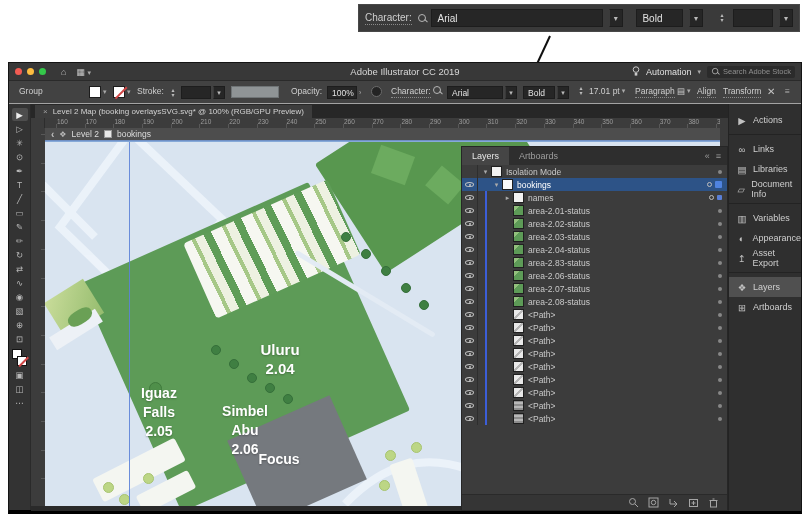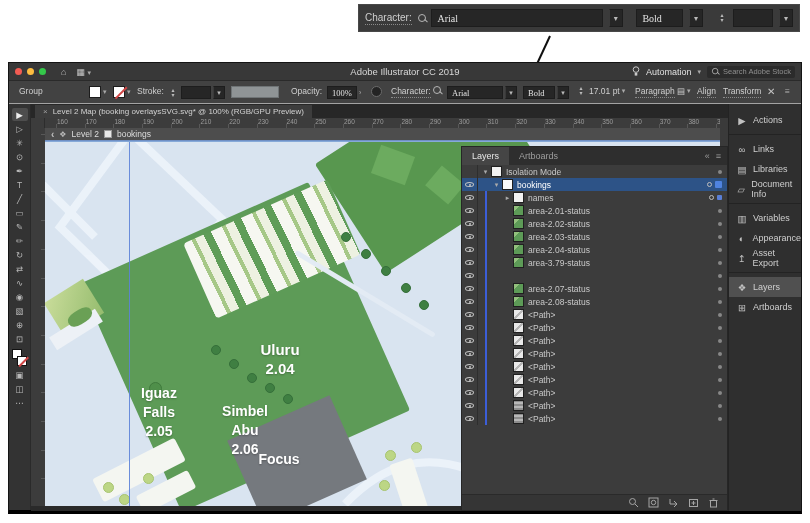--- a/index.html
+++ b/index.html
@@ -4,21 +4,21 @@
 <style>
   html,body{margin:0;padding:0;background:#fff;}
   *{box-sizing:border-box;font-family:"Liberation Sans",sans-serif;}
   .stage{position:relative;width:810px;height:523px;background:#fff;overflow:hidden;}
 
   
   .callout{position:absolute;left:358px;top:4px;width:442px;height:28px;background:#3a3a3a;
     border:1px solid #484848;display:flex;align-items:center;padding:0 6px;gap:6px;}
   .callout .lbl{font-size:10px;color:#cfcfcf;border-bottom:1px dotted #8a8a8a;padding-bottom:1px;}
   .fld{background:#262626;border:1px solid #1d1d1d;height:18px;display:flex;align-items:center;
-    padding:0 5px;font-size:10px;color:#e2e2e2;font-family:Liberation Serif, serif;}
+    padding:0 5px;font-size:10px;color:#e2e2e2;}
   .chevbox{background:#262626;border:1px solid #1d1d1d;border-left:1px solid #3a3a3a;height:18px;width:16px;
     display:flex;align-items:center;justify-content:center;color:#b9b9b9;font-size:8px;}
   .mag{position:relative;width:9px;height:9px;display:inline-block;}
   .mag::before{content:"";position:absolute;left:0;top:0;width:6px;height:6px;border:1.4px solid #b5b5b5;border-radius:50%;}
   .mag::after{content:"";position:absolute;left:6px;top:6px;width:3.5px;height:1.4px;background:#b5b5b5;transform:rotate(45deg);}
   .stepper{display:flex;flex-direction:column;justify-content:center;line-height:5px;font-size:6px;color:#bbb;width:12px;text-align:center;}
   .pointer-svg{position:absolute;left:505px;top:32px;width:70px;height:66px;}
 
   
   .window{position:absolute;left:8px;top:62px;width:794px;height:452px;background:#3a3a3a;
@@ -510,29 +510,34 @@
               <span class="target dot"></span>
             </span>
           </div>
           <div class="lrow">
             <span class="cell-eye">
               <span class="eye"></span>
             </span>
             <span class="lbody" style="padding-left: 25px;">
               <span class="disc"></span>
               <span class="thumb green"></span>
-              <span class="lname">area-3.79-status</span>
-            </span>
-            <span class="lright">
-              <span class="target dot"></span>
-            </span>
-          </div>
-          <div class="lrow">
-            <span class="cell-eye">
-              <span class="eye"></span>
+              <span class="lname">area-2.83-status</span>
+            </span>
+            <span class="lright">
+              <span class="target dot"></span>
+            </span>
+          </div>
+          <div class="lrow">
+            <span class="cell-eye">
+              <span class="eye"></span>
+            </span>
+            <span class="lbody" style="padding-left: 25px;">
+              <span class="disc"></span>
+              <span class="thumb green"></span>
+              <span class="lname">area-2.06-status</span>
             </span>
             <span class="lright">
               <span class="target dot"></span>
             </span>
           </div>
           <div class="lrow">
             <span class="cell-eye">
               <span class="eye"></span>
             </span>
             <span class="lbody" style="padding-left: 25px;">

